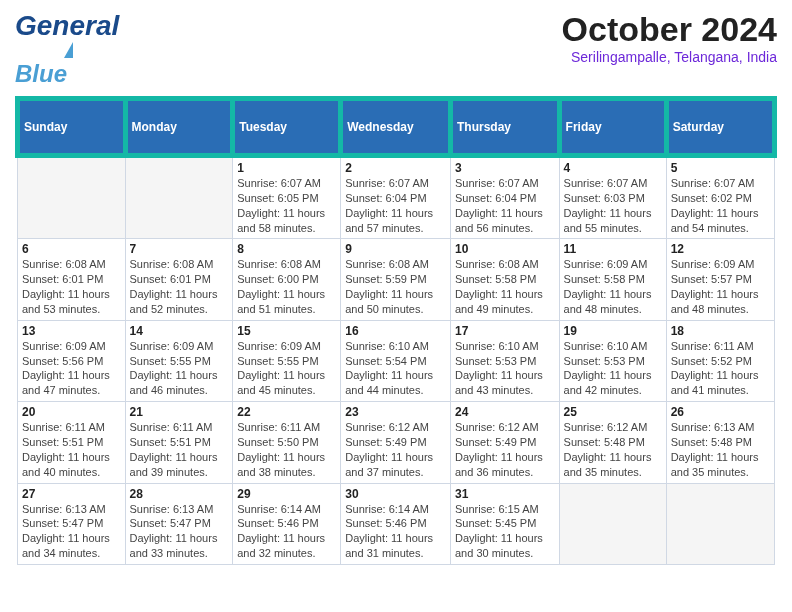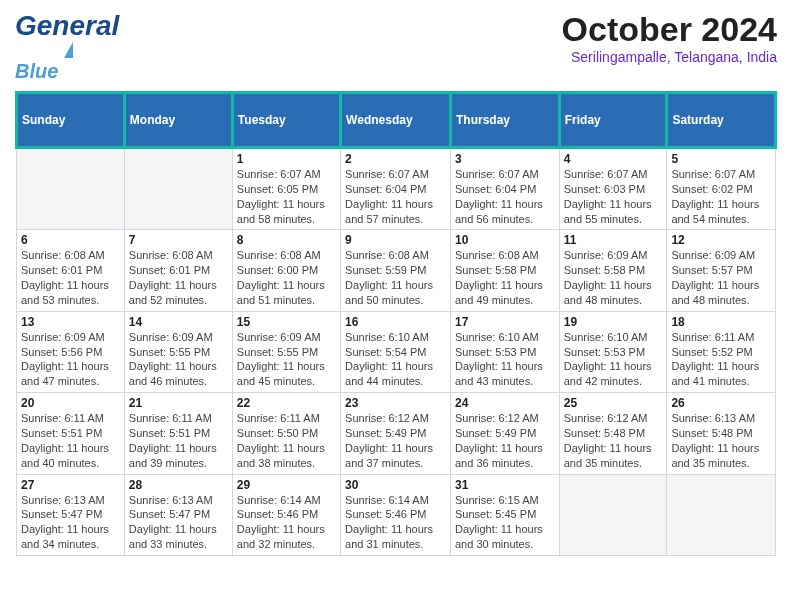--- a/index.html
+++ b/index.html
@@ -3,42 +3,42 @@
   <meta charset="utf-8">
   <style>
     * { box-sizing: border-box; margin: 0; padding: 0; }
     body { font-family: Arial, sans-serif; background: #fff; width: 792px; height: 612px; overflow: hidden; }
     .page { width: 792px; min-height: 612px; padding: 10px 15px; }
     .header { display: flex; justify-content: space-between; align-items: flex-start; margin-bottom: 8px; }
     .title-block { text-align: right; }
     .month-title { font-size: 34px; font-weight: bold; color: #222; }
     .subtitle { font-size: 14px; color: #6d28d9; }
     .calendar { width: 100%; border-collapse: collapse; }
-    .calendar th { background: #2a6db5; color: #fff; font-size: 12px; font-weight: bold; padding: 19px 4px; text-align: left; border: 3px solid #14b8a6; }
+    .calendar th { background: #2a6db5; color: #fff; font-size: 12px; font-weight: bold; padding: 19px 4px; text-align: left; border: 5px solid #14b8a6; }
     .calendar td { border: 1px solid #d0d8e4; vertical-align: top; padding: 3px 4px; font-size: 9.5px; color: #333; width: 113px; background: #fff; }
     .calendar td.empty { background: #f5f5f5; }
     .day-num { font-size: 12px; font-weight: bold; color: #222; margin-bottom: 1px; }
     .day-info { font-size: 11px; color: #444; line-height: 1.35; }
     .logo-container { display: flex; flex-direction: column; }
     .logo-line1 { display: flex; align-items: center; flex-direction: column; }
     .logo-line2 { display: flex; align-items: center; }
     .tri { width: 0; height: 0; border-left: 9px solid transparent; border-right: 0px solid transparent; border-bottom: 16px solid #4a9fd4; margin-left: 2px; margin-bottom: 2px; }
   </style>
 </head>
 <body>
 
 <div class="page">
   <div class="header">
     <div class="logo-container">
       <div class="logo-line1">
         <span style="font-size:28px;font-weight:900;color:#1a4a8a;font-style:italic;">General</span>
         <div class="tri"></div>
       </div>
       <div class="logo-line2">
-        <span style="font-size:20px;font-weight:900;color:#4a9fd4;font-style:italic;">Blue</span>
+        <span style="font-size:24px;font-weight:900;color:#4a9fd4;font-style:italic;">Blue</span>
       </div>
     </div>
     <div class="title-block">
       <div class="month-title">October 2024</div>
       <div class="subtitle">Serilingampalle, Telangana, India</div>
     </div>
   </div>
 
   <table class="calendar">
     <thead>

